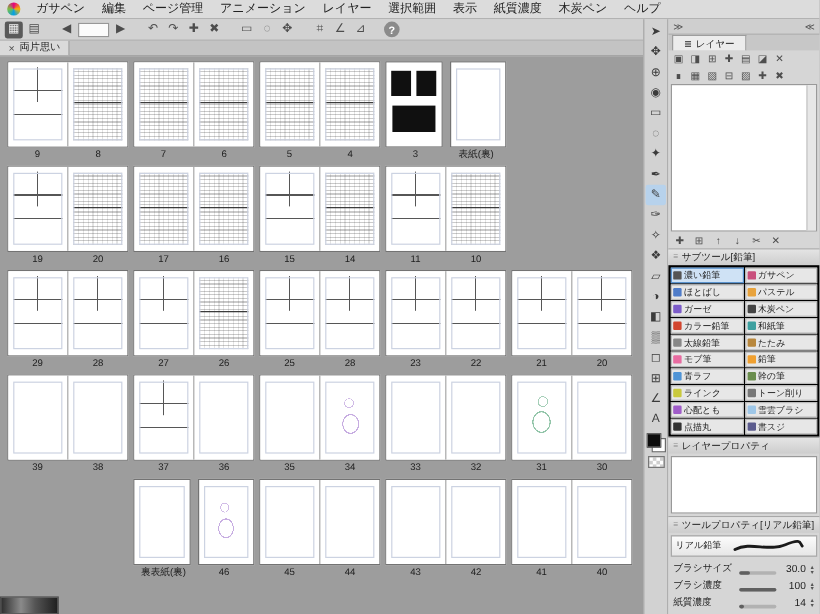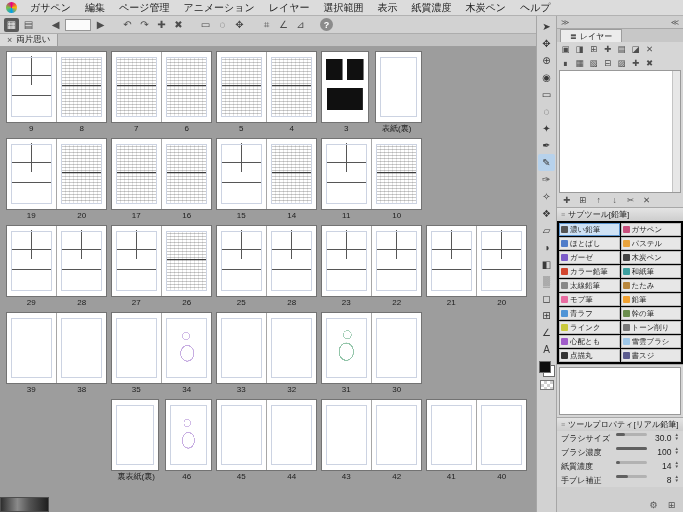--- a/index.html
+++ b/index.html
@@ -109,21 +109,21 @@
   .st-item.selected{background:#cfe2f5;border-color:#5b94cf}
   .st-ico{width:7px;height:7px;border-radius:1px;flex:none}
   .st-label{font-size:7.5px;white-space:nowrap;overflow:hidden}
 
   .lp-white{background:#fff;border:1px solid #999;margin:2px;height:46px}
 
   .tp-preview{margin:2px;background:linear-gradient(#fcfcfc,#e6e6e6);border:1px solid #a9a9a9;
               height:16px;display:flex;align-items:center;gap:3px;padding:0 3px}
   .tp-name{font-size:7.5px;white-space:nowrap}
   .tp-stroke{flex:1;height:12px}
-  .tp-row{display:flex;align-items:flex-start;gap:3px;padding:2px 4px 1px 4px}
+  .tp-row{display:flex;align-items:flex-end;gap:3px;padding:2px 4px 1px 4px}
   .tp-label{width:52px;font-size:8px;white-space:nowrap;overflow:hidden}
   .tp-slider{flex:1;height:3px;background:#b2b2b2;border-radius:2px;position:relative}
   .tp-fill{height:100%;background:#606060;border-radius:2px}
   .tp-val{width:22px;text-align:right;font-size:8.5px}
   .tp-arrows{display:flex;flex-direction:column;line-height:4px;font-size:4.5px;color:#555}
 
   .panel-fill{flex:1;background:#cfcfcf}
   .bottombar{height:14px;flex:none;display:flex;justify-content:flex-end;align-items:center;
              gap:7px;padding:0 6px;color:#555;font-size:9px;background:#cfcfcf}
 </style>
@@ -317,20 +317,30 @@
       </div>
       <div class="pm-row">
         <div class="cell">
           <div class="spread">
             <div class="pg pat-frame"></div>
             <div class="pg pat-frame"></div>
           </div>
           <div class="lbls">
             <span>39</span>
             <span>38</span>
+          </div>
+        </div>
+        <div class="cell">
+          <div class="spread">
+            <div class="pg pat-panels"></div>
+            <div class="pg pat-frame"></div>
+          </div>
+          <div class="lbls">
+            <span>37</span>
+            <span>36</span>
           </div>
         </div>
         <div class="cell">
           <div class="spread">
             <div class="pg pat-frame"></div>
             <div class="pg pat-sketchP"></div>
           </div>
           <div class="lbls">
             <span>35</span>
             <span>34</span>
@@ -561,27 +571,37 @@
           <div class="st-label">点描丸</div>
         </div>
         <div class="st-item">
           <div class="st-ico" style="background: rgb(92, 92, 142);"></div>
           <div class="st-label">書スジ</div>
         </div>
       </div>
   </div>
 
   <div class="panel">
+    <div class="phead">
+      <span class="grip">≡</span>
+      <span>レイヤープロパティ</span>
+    </div>
     <div class="lp-white"></div>
   </div>
 
   <div class="panel">
     <div class="phead">
       <span class="grip">≡</span>
       <span>ツールプロパティ[リアル鉛筆]</span>
+    </div>
+    <div class="tp-preview">
+      <span class="tp-name">リアル鉛筆</span>
+      <svg class="tp-stroke" viewBox="0 0 60 12">
+        <path d="M2 9 C 15 2, 30 11, 44 5 S 56 4, 58 6" fill="none" stroke="#1a1a1a" stroke-width="2.4" stroke-linecap="round"></path>
+      </svg>
     </div>
     <div id="tp-rows">
         <div class="tp-row">
           <div class="tp-label">ブラシサイズ</div>
           <div class="tp-slider">
             <div class="tp-fill" style="width: 28%;"></div>
           </div>
           <div class="tp-val">30.0</div>
           <div class="tp-arrows">
             <div>▲</div>

